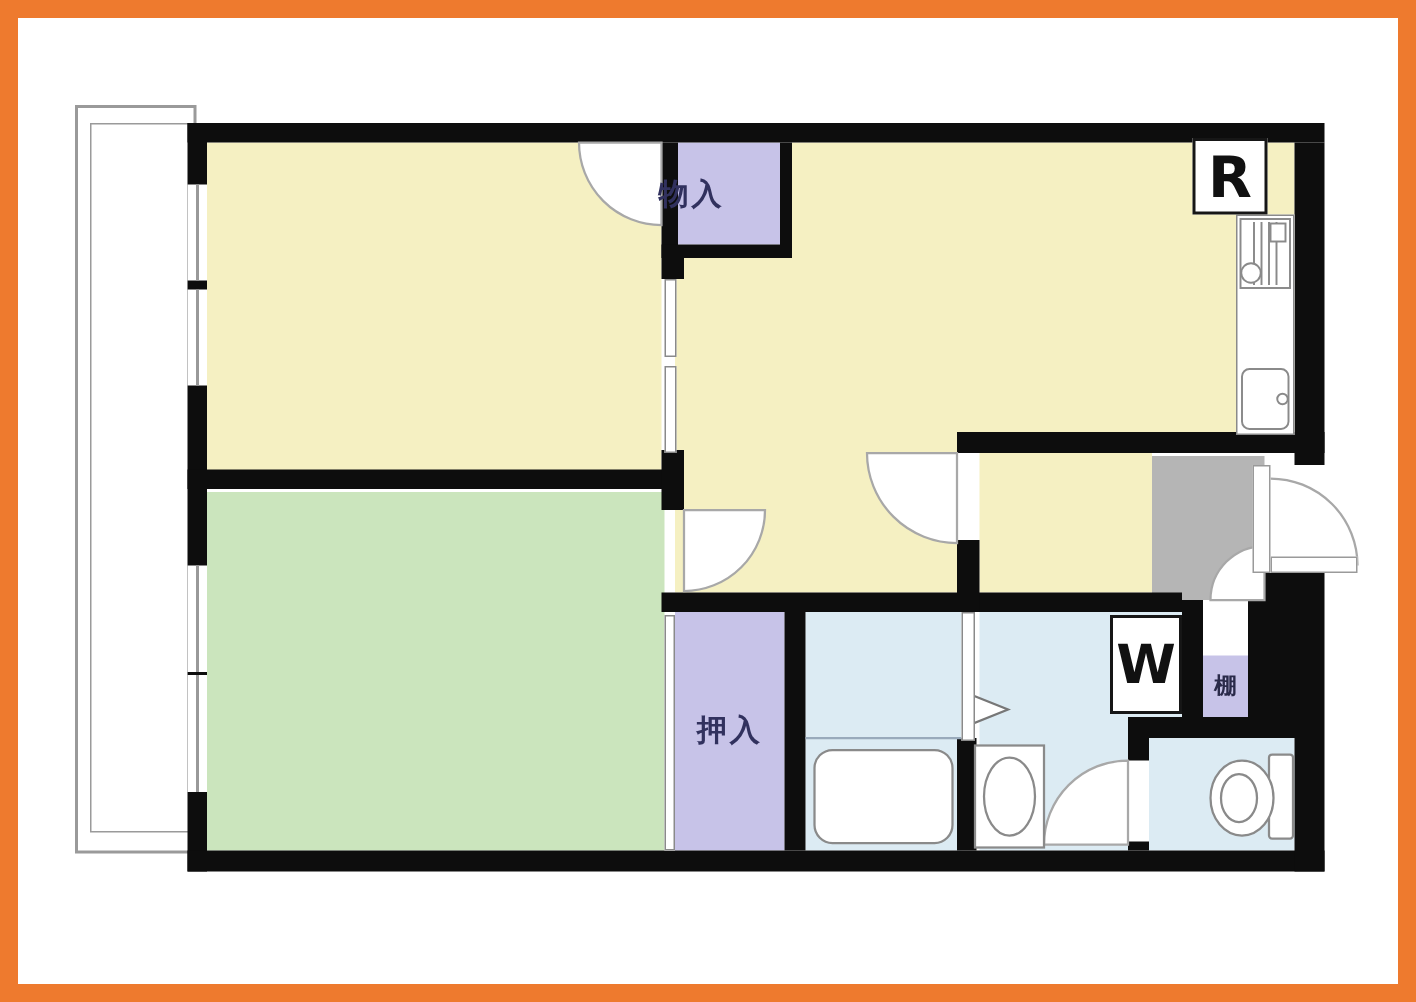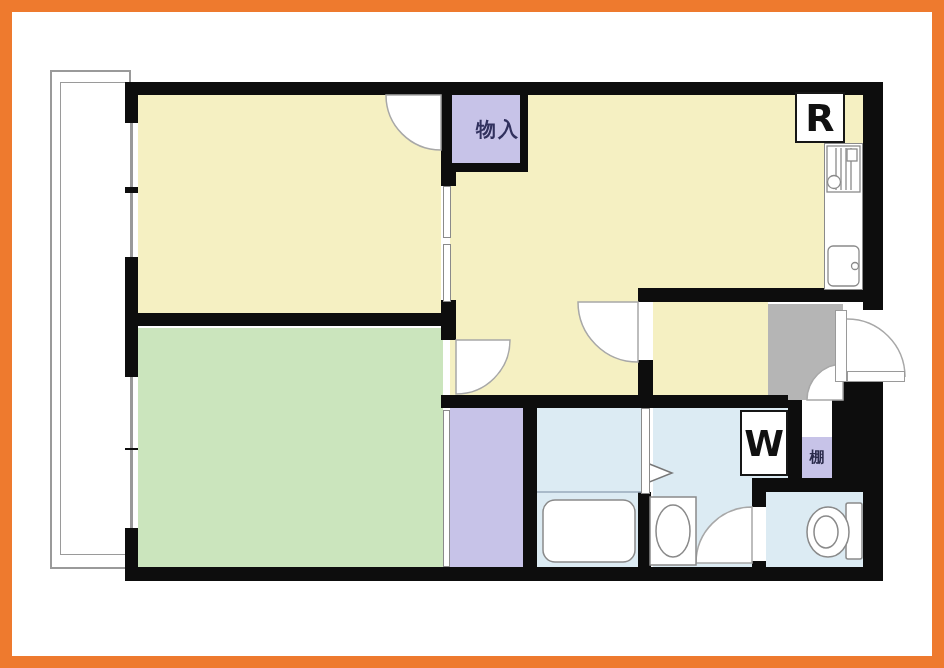--- a/index.html
+++ b/index.html
@@ -139,21 +139,24 @@
       <rect x="650" y="497" width="46" height="68"></rect>
       <ellipse cx="673" cy="531" rx="17" ry="26"></ellipse>
     </g>
     <g fill="#fff" stroke="#8a8a8a" stroke-width="1.5">
       <rect x="846" y="503" width="16" height="56" rx="2"></rect>
       <ellipse cx="828" cy="532" rx="21" ry="25"></ellipse>
       <ellipse cx="826" cy="532" rx="12" ry="16"></ellipse>
     </g>
   </svg>
 
-  <div class="lbl z40" style="left:464px;top:95px;width:68px;height:68px;font-size:20px;">
+  <div class="lbl z40" style="left:427px;top:95px;width:68px;height:68px;font-size:20px;">
     <span>物入</span>
+  </div>
+  <div class="lbl z40" style="left:450px;top:468px;width:73px;height:36px;font-size:20px;">
+    <span>押入</span>
   </div>
   <div class="lbl z40" style="left:802px;top:437px;width:30px;height:41px;font-size:15px;letter-spacing:0;color:#2a2a4a;">
     <span>棚</span>
   </div>
 
   <div class="frame"></div>
 </div>
 
 </body></html>

